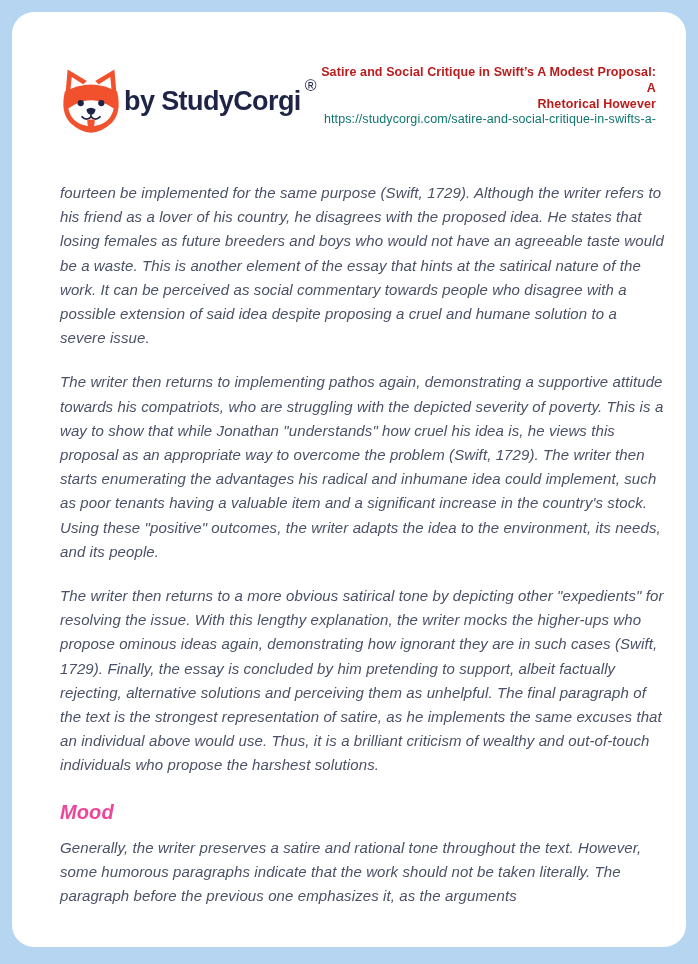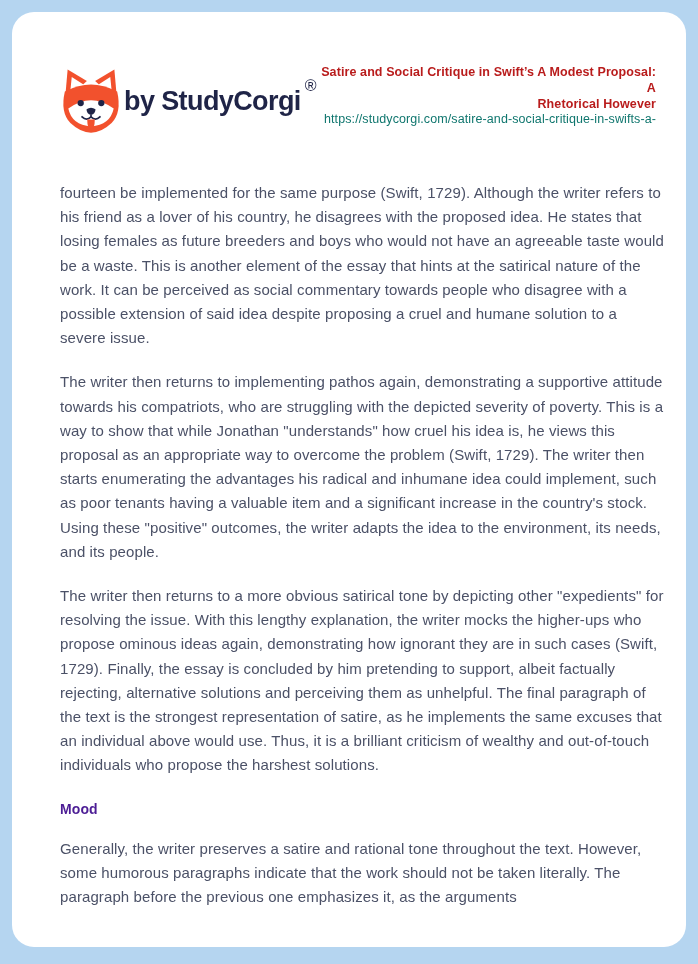--- a/index.html
+++ b/index.html
@@ -62,33 +62,34 @@
     display: block;
     margin-top: 0;
     font-size: 12.5px;
     line-height: 15px;
     color: #0f766e;
     text-decoration: none;
     letter-spacing: 0.1px;
   }
   .content {
     padding: 45px 20px 0 48px;
+    font-style: italic;
   }
   .content p {
     margin: 0 0 20px 0;
     font-size: 15px;
     line-height: 24.2px;
     color: #4b5167;
     letter-spacing: 0.1px;
   }
   .content h2 {
-    margin: 23px 0 20px 0;
-    font-size: 14px;
+    margin: 23px 0 12px 0;
+    font-size: 20px;
     font-weight: bold;
-    color: #4c1d95;
+    color: #ec4899;
     letter-spacing: 0.1px;
   }
 </style>
 </head>
 <body>
 
 <div class="card">
 
   <header class="header">
     <div class="brand">

